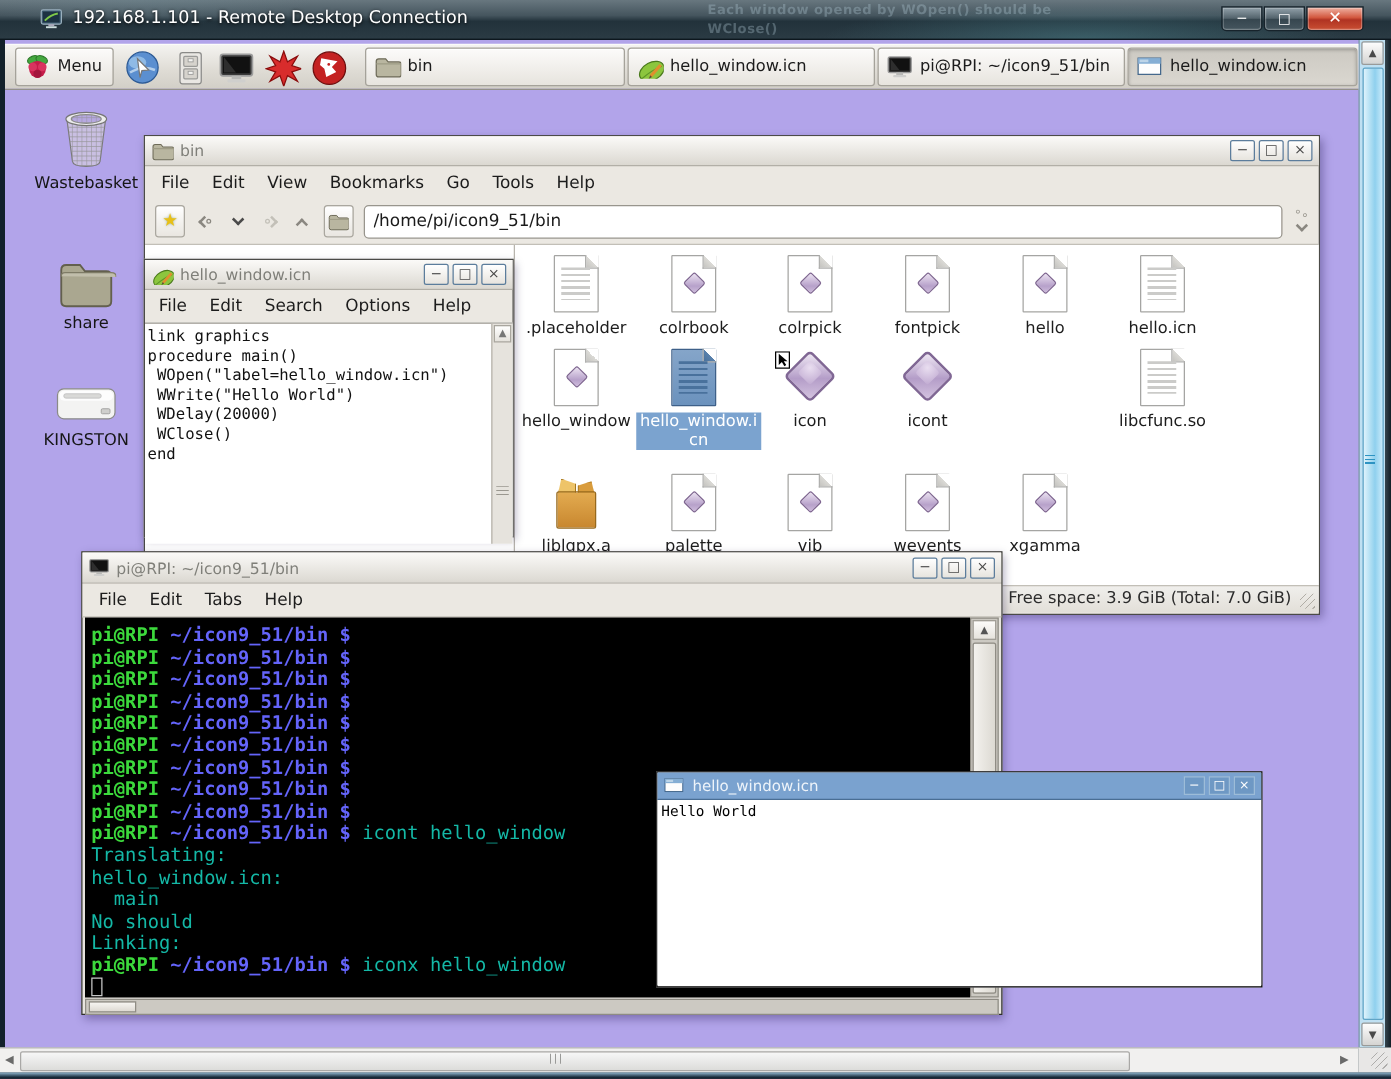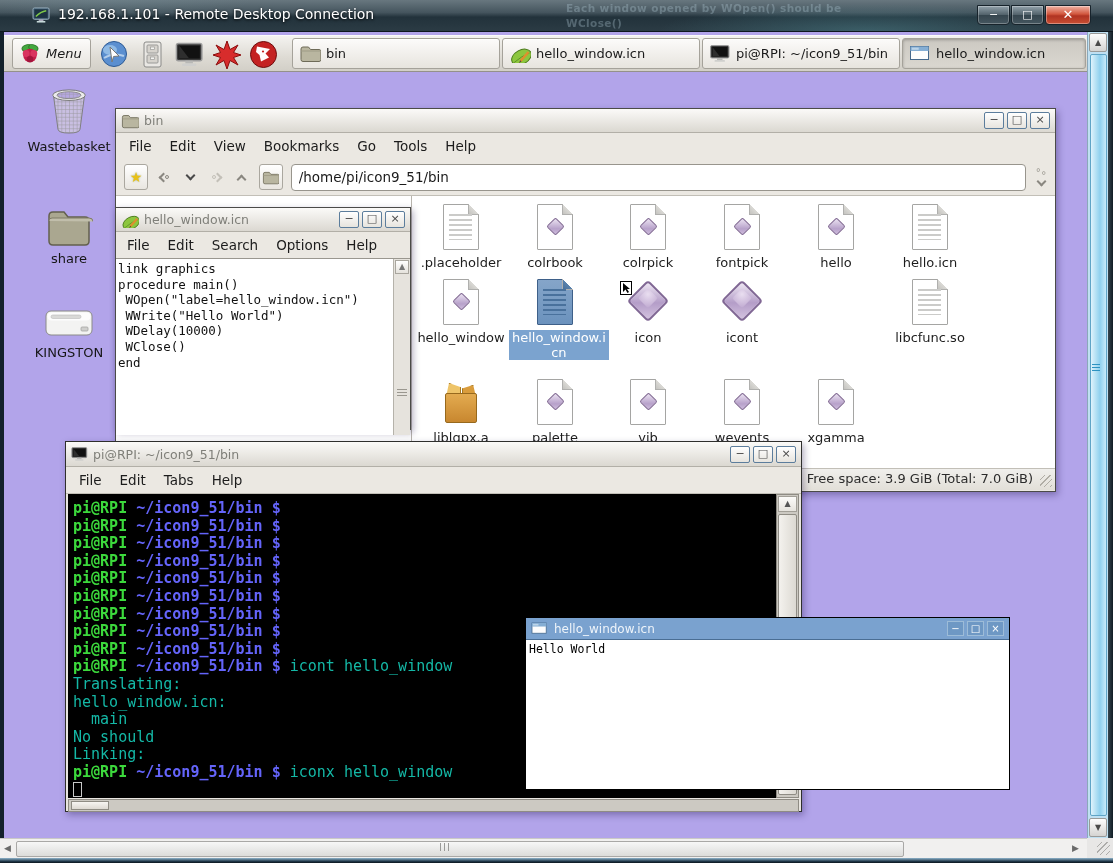--- a/index.html
+++ b/index.html
@@ -176,21 +176,21 @@
   <span id="rdp-btns">
     <span class="rdp-btn min">─</span>
     <span class="rdp-btn max">□</span>
     <span class="rdp-btn close">✕</span>
   </span>
 </div>
 
 <div id="client"></div>
 
 <div id="taskbar">
-  <div class="tb-btn" id="menu-btn" style="left:8px;width:79px;font-style:italic;">
+  <div class="tb-btn" id="menu-btn" style="left:8px;width:79px;">
     <span id="rasp-slot">
         <svg width="22" height="23" viewBox="0 0 23 24" xmlns="http://www.w3.org/2000/svg">
           <ellipse cx="8" cy="6" rx="5" ry="3" fill="#44a83f" stroke="#2d7a2a" transform="rotate(-22 8 6)"></ellipse>
           <ellipse cx="15" cy="6" rx="5" ry="3" fill="#44a83f" stroke="#2d7a2a" transform="rotate(22 15 6)"></ellipse>
           <circle cx="11.5" cy="14" r="7" fill="#c51d4a"></circle>
           <circle cx="7.5" cy="12" r="3.6" fill="#d9335f"></circle>
           <circle cx="15.5" cy="12" r="3.6" fill="#d9335f"></circle>
           <circle cx="11.5" cy="18" r="3.4" fill="#a3153c"></circle>
         </svg>
       </span>
@@ -521,21 +521,21 @@
     </span>
   </div>
   <div class="menubar" style="padding:3px 2px;">
       <span class="menu-item">File</span>
       <span class="menu-item">Edit</span>
       <span class="menu-item">Search</span>
       <span class="menu-item">Options</span>
       <span class="menu-item">Help</span>
     </div>
   <div id="editor-area">
-    <div id="editor-code"><div>link graphics</div><div>procedure main()</div><div> WOpen("label=hello_window.icn")</div><div> WWrite("Hello World")</div><div> WDelay(10000)</div><div> WClose()</div><div>end</div></div>
+    <div id="editor-code"><div>link graphics</div><div>procedure main()</div><div> WOpen("label=hello_window.icn")</div><div> WWrite("Hello World")</div><div> WDelay(20000)</div><div> WClose()</div><div>end</div></div>
     <div id="editor-sb">
       <div class="sbup">▲</div>
       <div class="smark"></div>
     </div>
   </div>
 </div>
 
 <div class="gwin" id="term">
   <div class="gtitle">
     <span id="term-title-icon">

